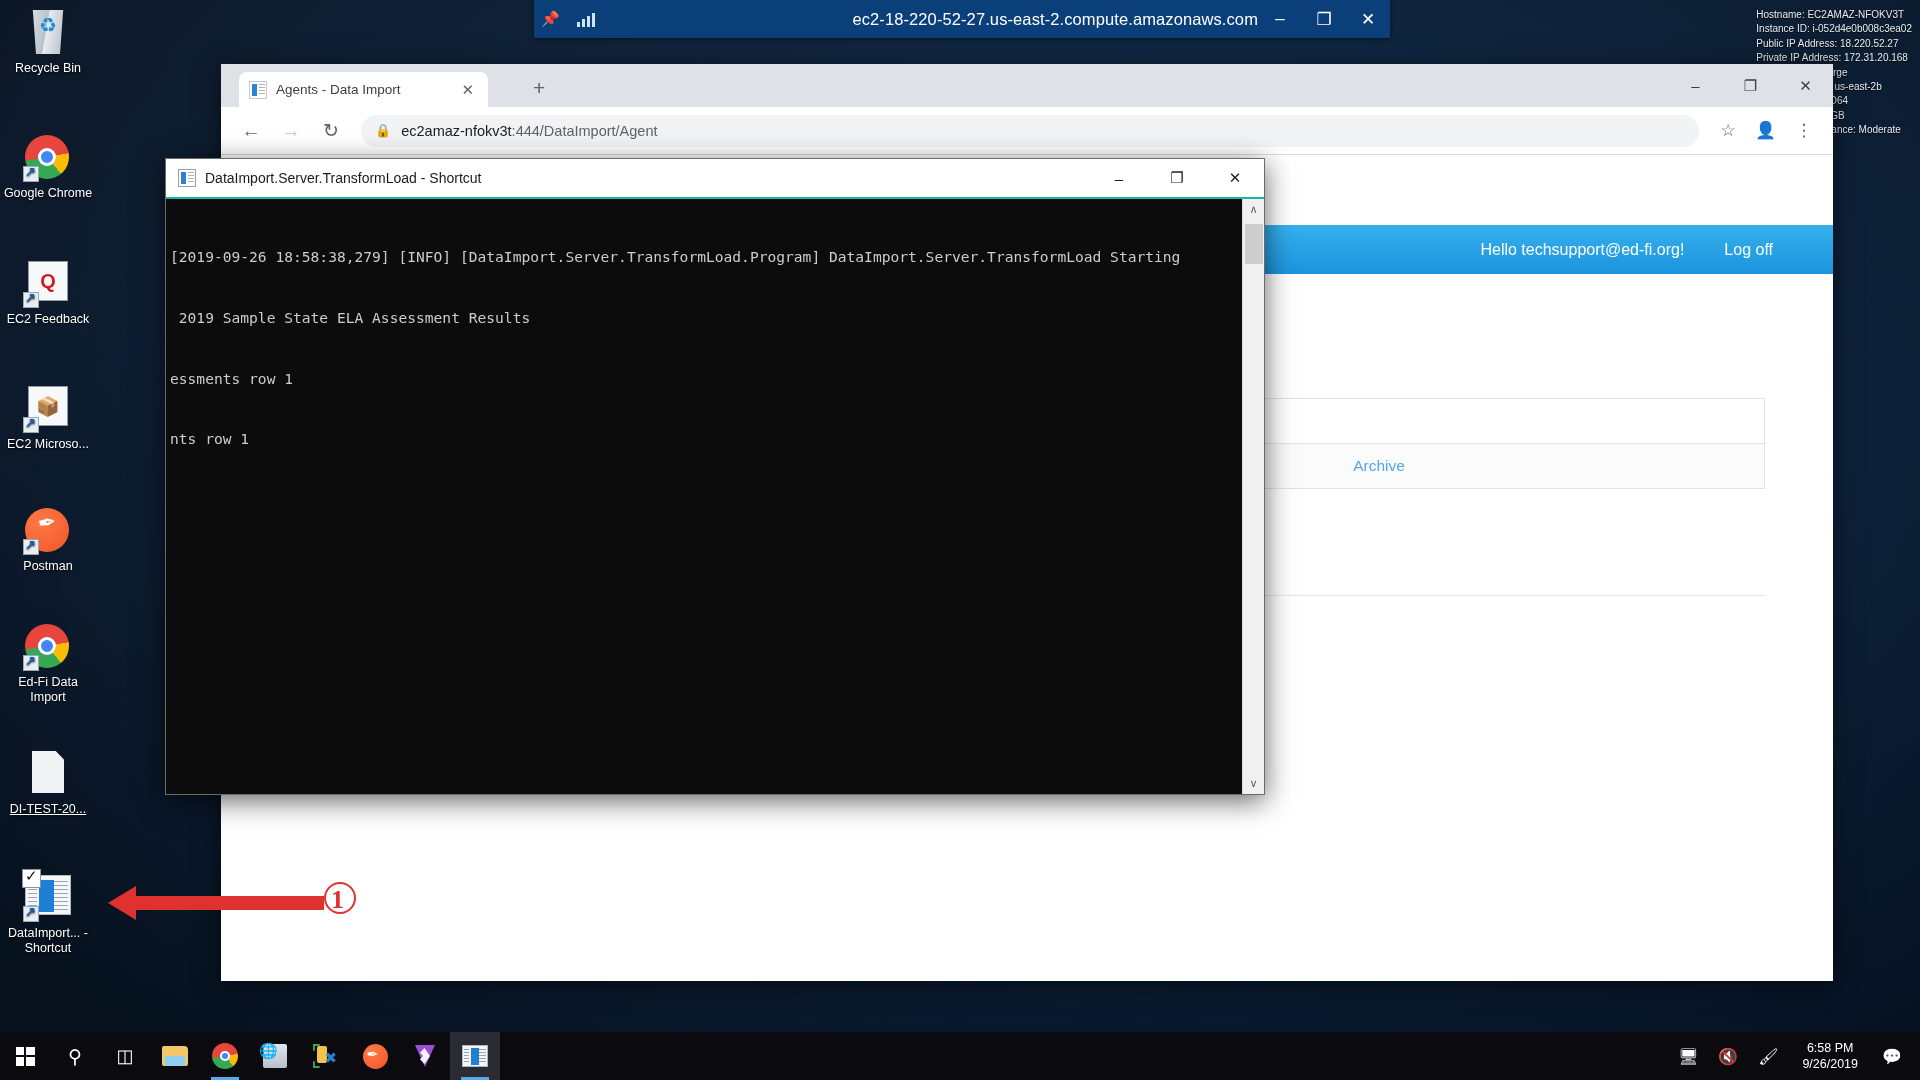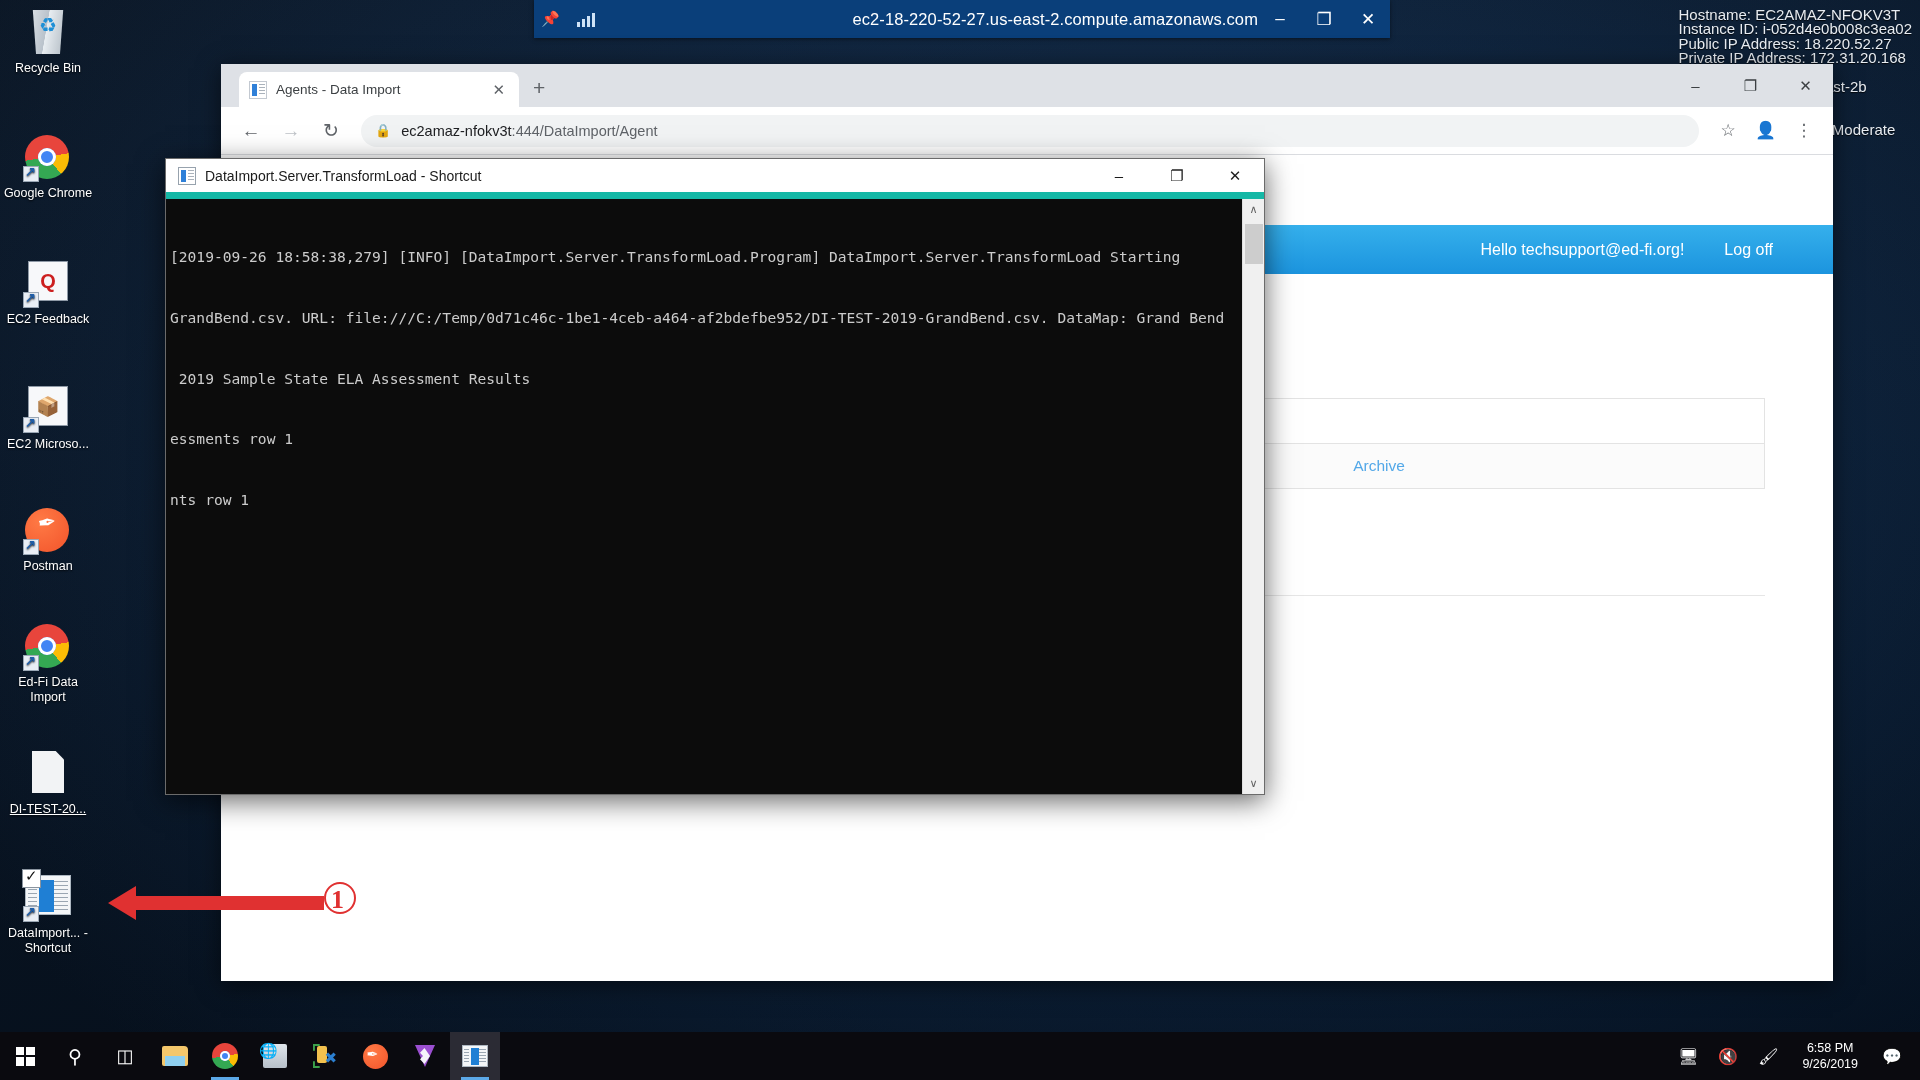--- a/index.html
+++ b/index.html
@@ -90,21 +90,21 @@
   #rdpbar .host{ flex:1; text-align:right; font-size:16.5px; letter-spacing:.1px; }
   #rdpbar .wbtn{ width:44px; text-align:center; font-size:17px; cursor:default; }
 
   
   #chrome-win{
     position:absolute; left:221px; top:64px; width:1612px; height:917px;
     background:#fff; z-index:6; box-shadow:0 4px 22px rgba(0,0,0,.55);
   }
   .tabstrip{ height:43px; background:#dee1e6; position:relative; }
   .tab{
-    position:absolute; left:18px; top:8px; width:280px; height:35px;
+    position:absolute; left:18px; top:8px; width:249px; height:35px;
     background:#fff; border-radius:8px 8px 0 0; display:flex; align-items:center; padding:0 10px;
   }
   .tab .favicon{ width:18px; height:18px; margin-right:9px; position:relative; background:#fff; border:1px solid #c3c9d1;}
   .tab .favicon .b{ position:absolute; left:2px; top:2px; width:5px; height:12px; background:#2f80d8; }
   .tab .favicon .l{ position:absolute; left:9px; top:2px; width:6px; height:12px;
       background:repeating-linear-gradient(#aab2bb 0 1px, transparent 1px 3px); }
   .tab .ttl{ flex:1; font-size:13.5px; color:#3c4043; white-space:nowrap; overflow:hidden; }
   .tab .xc{ font-size:15px; color:#5f6368; padding:0 4px; }
   .newtab{ position:absolute; left:312px; top:14px; font-size:21px; color:#5f6368; line-height:20px; }
   .wctrl{ position:absolute; right:0; top:0; height:43px; display:flex; }
@@ -145,21 +145,21 @@
   .page-hr{ position:absolute; left:32px; top:352px; width:1512px; height:1px; background:#e6e6e6; }
 
   
   #console-win{
     position:absolute; left:165px; top:158px; width:1100px; height:637px;
     background:#000; z-index:12; box-shadow:0 6px 26px rgba(0,0,0,.6);
     border:1px solid #6b6b6b;
   }
   #console-win .cbar{
     height:40px; background:#fff; display:flex; align-items:center; padding-left:12px;
-    border-bottom:7px solid #14b8a6;
+    border-bottom:2px solid #14b8a6;
   }
   #console-win .cicon{ width:18px; height:18px; position:relative; background:#fff; border:1px solid #97a2ad; margin-right:9px; }
   #console-win .cicon .b{ position:absolute; left:2px; top:2px; width:5px; height:12px; background:#2f80d8; }
   #console-win .cicon .l{ position:absolute; left:9px; top:2px; width:6px; height:12px;
      background:repeating-linear-gradient(#aab2bb 0 1px, transparent 1px 3px); }
   #console-win .ctitle{ flex:1; font-size:14px; color:#1b1b1b; }
   #console-win .cbtns{ display:flex; height:40px; }
   #console-win .cbtns div{ width:58px; display:flex; align-items:center; justify-content:center; font-size:15px; color:#1b1b1b; }
   #console-body{
     position:absolute; left:0; top:40px; right:0; bottom:0; background:#0c0c0c; display:flex;
@@ -172,21 +172,21 @@
   #console-scroll{
     width:22px; background:#f0f0f0; position:relative; border-left:1px solid #e0e0e0;
   }
   #console-scroll .arr{ height:21px; display:flex; align-items:center; justify-content:center; font-size:11px; color:#606060; }
   #console-scroll .arr.bot{ position:absolute; bottom:0; left:0; right:0; }
   #console-scroll .thumb{ position:absolute; left:2px; top:25px; width:18px; height:40px; background:#cdcdcd; }
 
   
   #instinfo{
     position:absolute; right:8px; top:8px; z-index:4;
-    color:#e7ecf2; font-size:15px; line-height:14.4px; text-align:left;
+    color:#e7ecf2; font-size:10px; line-height:14.4px; text-align:left;
     text-shadow:0 1px 1px rgba(0,0,0,.8);
   }
 
   
   #taskbar{
     position:absolute; left:0; bottom:0; width:1920px; height:48px;
     background:#0a0a0f; z-index:40; display:flex; align-items:center;
   }
   .tb-item{ width:50px; height:48px; display:flex; align-items:center; justify-content:center; position:relative; }
   .tb-item.active{ background:#2b2b34; }
@@ -409,21 +409,20 @@
     <div class="cbtns">
       <div>–</div>
       <div>❐</div>
       <div>✕</div>
     </div>
   </div>
 
   <div id="console-body">
     <div id="console-text">
       <div>[2019-09-26 18:58:38,279] [INFO] [DataImport.Server.TransformLoad.Program] DataImport.Server.TransformLoad Starting</div>
-      <div>GrandBend.csv. URL: file:///C:/Temp/0d71c46c-1be1-4ceb-a464-af2bdefbe952/DI-TEST-2019-GrandBend.csv. DataMap: Grand Bend</div>
       <div> 2019 Sample State ELA Assessment Results</div>
       <div>essments row 1</div>
       <div>nts row 1</div>
       <div>
         
       </div>
     </div>
     <div id="console-scroll">
       <div class="arr">∧</div>
       <div class="thumb"></div>

